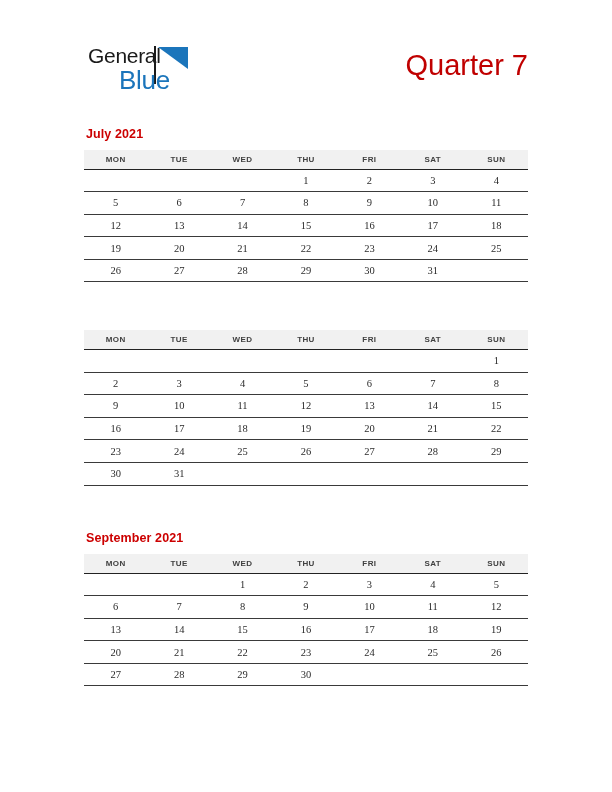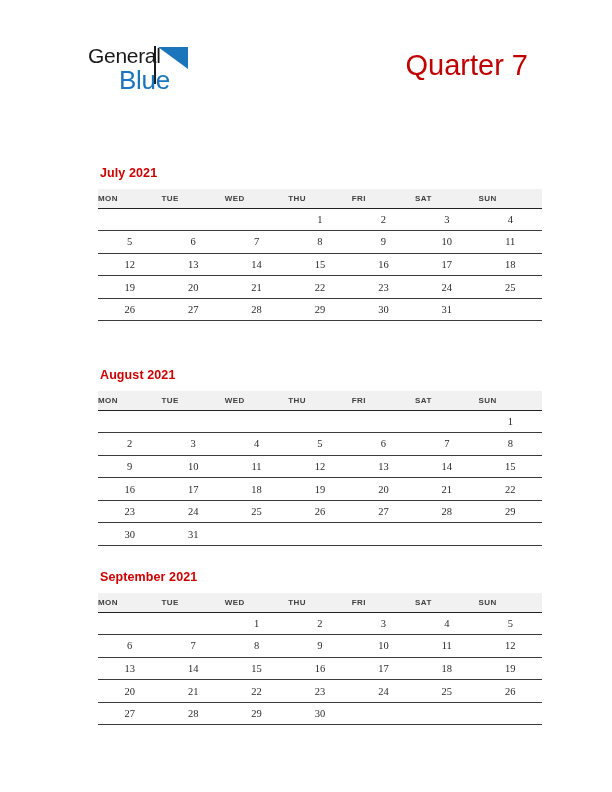--- a/index.html
+++ b/index.html
@@ -86,23 +86,22 @@
     font-size: 29px;
     font-weight: 400;
     color: #c00000;
     letter-spacing: 0px;
     white-space: nowrap;
   }
 
   
   .month-block {
     position: absolute;
-    left: 98px;
+    left: 84px;
     width: 444px;
-    margin-top: 39px;
   }
   #month-0 { top: 128px; }
   #month-1 { top: 330px; }
   #month-2 { top: 532px; }
 
   .month-title {
     font-family: "Liberation Sans", sans-serif;
     font-size: 12.5px;
     font-weight: bold;
     color: #cc0000;
@@ -118,21 +117,21 @@
   }
   table.cal th {
     background: #f1f1f1;
     font-family: "Liberation Sans", sans-serif;
     font-size: 8px;
     font-weight: bold;
     color: #404040;
     letter-spacing: 0.4px;
     height: 19px;
     padding: 0;
-    text-align: left;
+    text-align: center;
     vertical-align: middle;
     border: none;
     border-bottom: 1.3px solid #222222;
   }
   table.cal td {
     font-family: "Liberation Serif", serif;
     font-size: 10.5px;
     color: #2b2b2b;
     height: 21.6px;
     padding: 0;
@@ -227,21 +226,20 @@
           <td>29</td>
           <td>30</td>
           <td>31</td>
           <td class="empty"></td>
         </tr>
       </tbody>
     </table>
   </div>
 
   <div class="month-block" id="month-1">
-    <div class="month-title">August 2021</div>
     <table class="cal">
       <thead>
         <tr>
           <th>MON</th>
           <th>TUE</th>
           <th>WED</th>
           <th>THU</th>
           <th>FRI</th>
           <th>SAT</th>
           <th>SUN</th>

